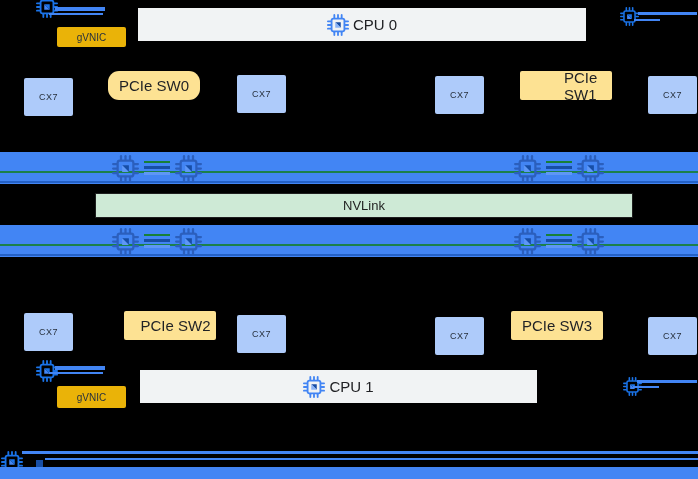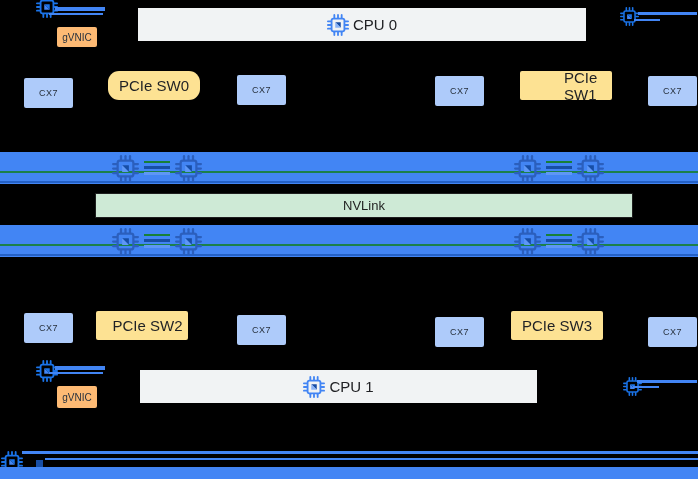--- a/index.html
+++ b/index.html
@@ -2,22 +2,22 @@
 <html><head>
 <meta charset="utf-8">
 <style>
   html,body{margin:0;padding:0;background:#000;}
   .stage{
     position:relative;width:698px;height:479px;background:#000000;
     font-family:"Liberation Sans",sans-serif;overflow:hidden;
   }
   .abs{position:absolute;}
   .box{position:absolute;display:flex;align-items:center;justify-content:center;box-sizing:border-box;}
-  .cx7{background:#aecbfa;border-radius:2px;font-size:9px;letter-spacing:.5px;color:#27313d;font-weight:500;width:49px;height:30px;}
-  .gvnic{background:#fdba74;border-radius:2px;font-size:10px;color:#27313d;width:40px;}
+  .cx7{background:#aecbfa;border-radius:2px;font-size:9px;letter-spacing:.5px;color:#27313d;font-weight:500;width:49px;height:38px;}
+  .gvnic{background:#eab308;border-radius:2px;font-size:10px;color:#27313d;width:69px;}
   .pcie{background:#fde293;border-radius:2px;font-size:15px;font-weight:500;color:#1f2125;width:92px;height:29px;}
   .cpu{background:#f1f3f4;color:#202124;font-size:15px;font-weight:500;gap:4px;}
   .nvlink{background:#ceead6;border:1px solid #1f1f1f;color:#1f1f1f;font-size:13px;font-weight:500;left:95px;width:538px;height:25px;}
   .gpu-bar{position:absolute;left:0;width:698px;height:32px;background:#4285f4;}
   .bar-green-line{position:absolute;left:0;top:19px;width:100%;height:2px;background:#188038;opacity:.9;}
   .bar-navy-line{position:absolute;left:0;bottom:1px;width:100%;height:2px;background:#1b55b8;opacity:.75;}
   .gpu-pair{position:absolute;top:3px;height:26px;display:flex;align-items:center;gap:5px;}
   .nvl-lines{display:flex;flex-direction:column;gap:3px;width:26px;}
   .nvl-lines .lg{height:2px;background:#188038;}
   .nvl-lines .ln{height:3px;background:#174ea6;}
@@ -162,21 +162,21 @@
         </div>
       <svg class="chip gpu-chip" width="27" height="27" viewBox="0 0 24 24">
           <use href="#chipdef"></use>
         </svg>
     </div>
   </div>
 
   <div class="box cx7" style="left:24px;top:313px;">
     <span>CX7</span>
   </div>
-  <div class="box pcie" style="left:96px;top:311px;padding-left:11px;">
+  <div class="box pcie" style="left:124px;top:311px;padding-left:11px;">
     <span>PCIe SW2</span>
   </div>
   <div class="box cx7" style="left:237px;top:315px;">
     <span>CX7</span>
   </div>
   <div class="box cx7" style="left:435px;top:317px;">
     <span>CX7</span>
   </div>
   <div class="box pcie" style="left:511px;top:311px;">
     <span>PCIe SW3</span>

